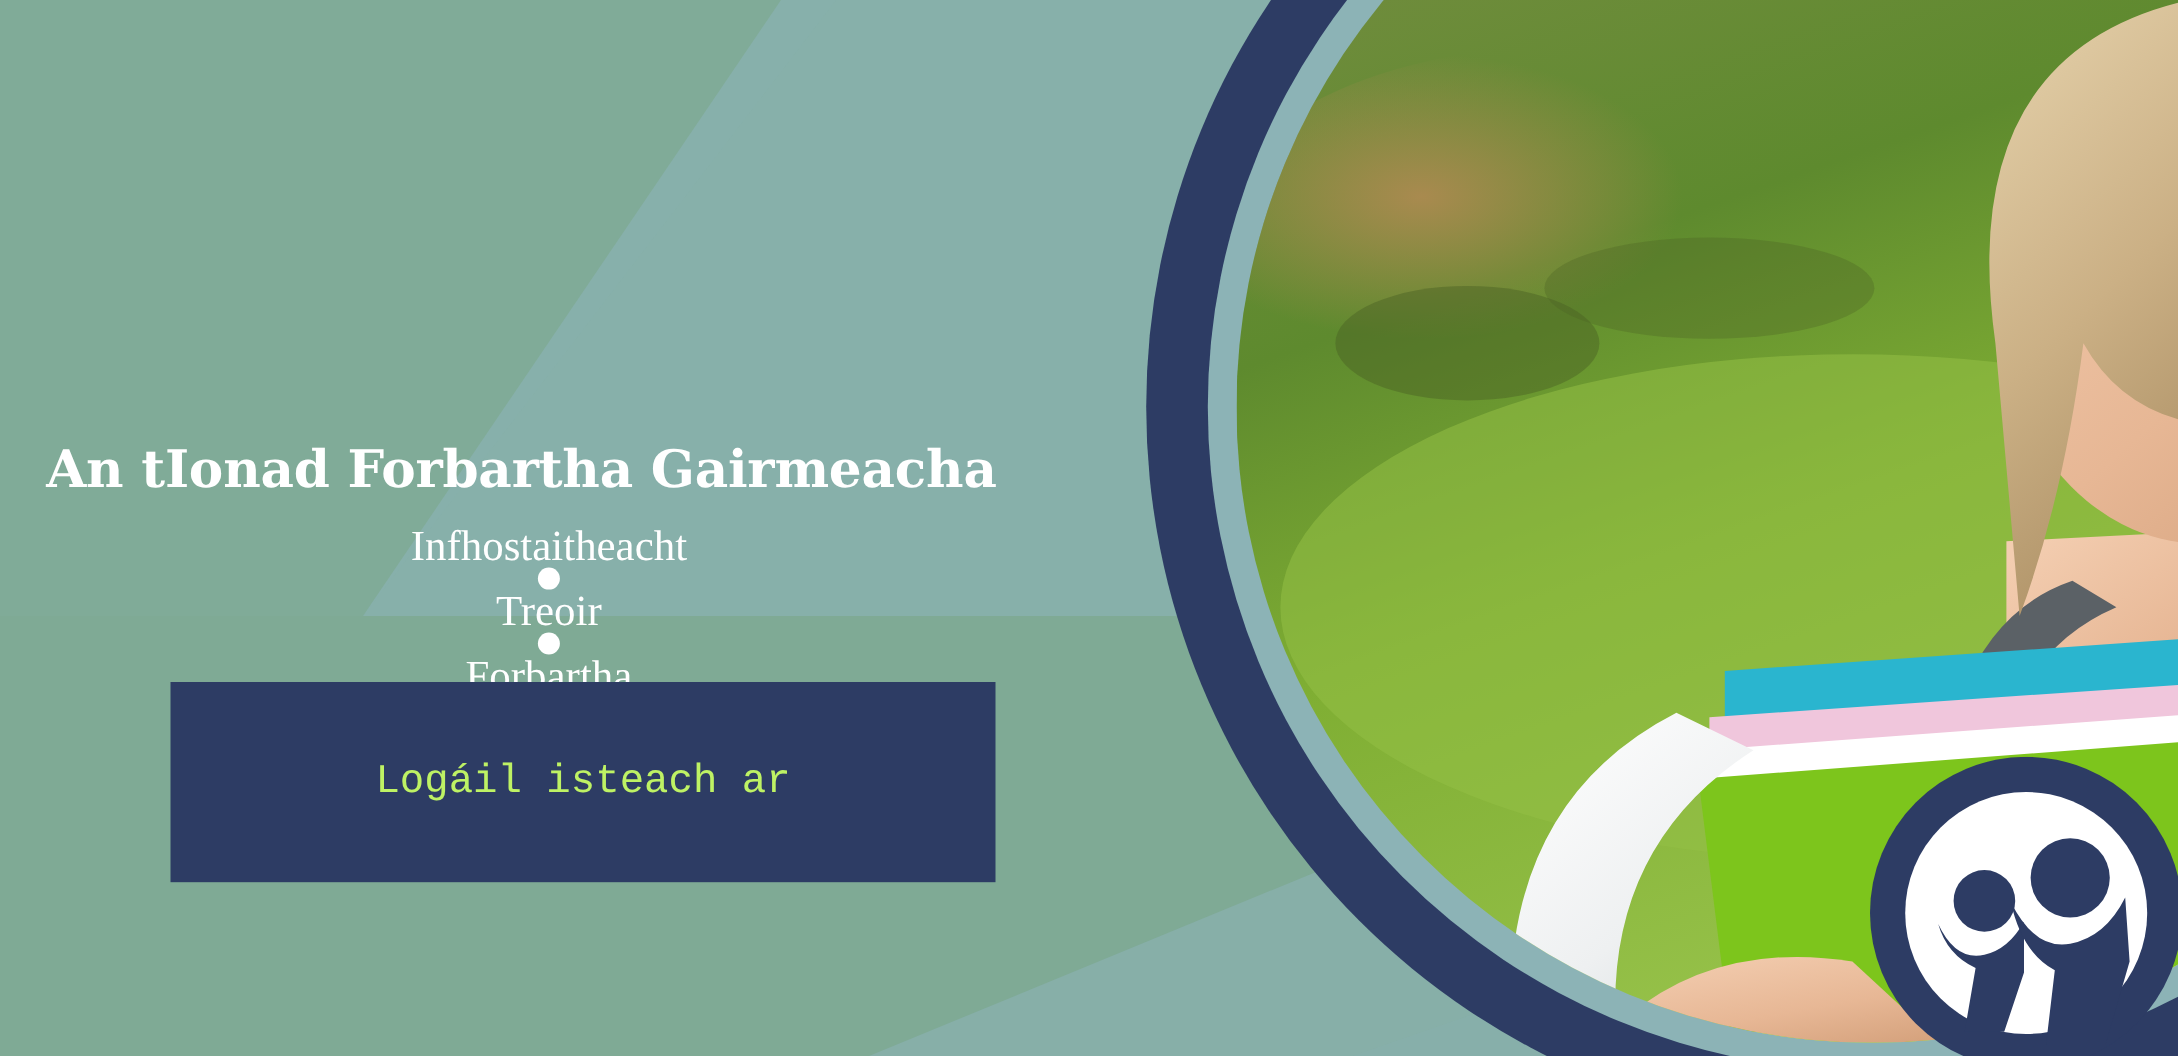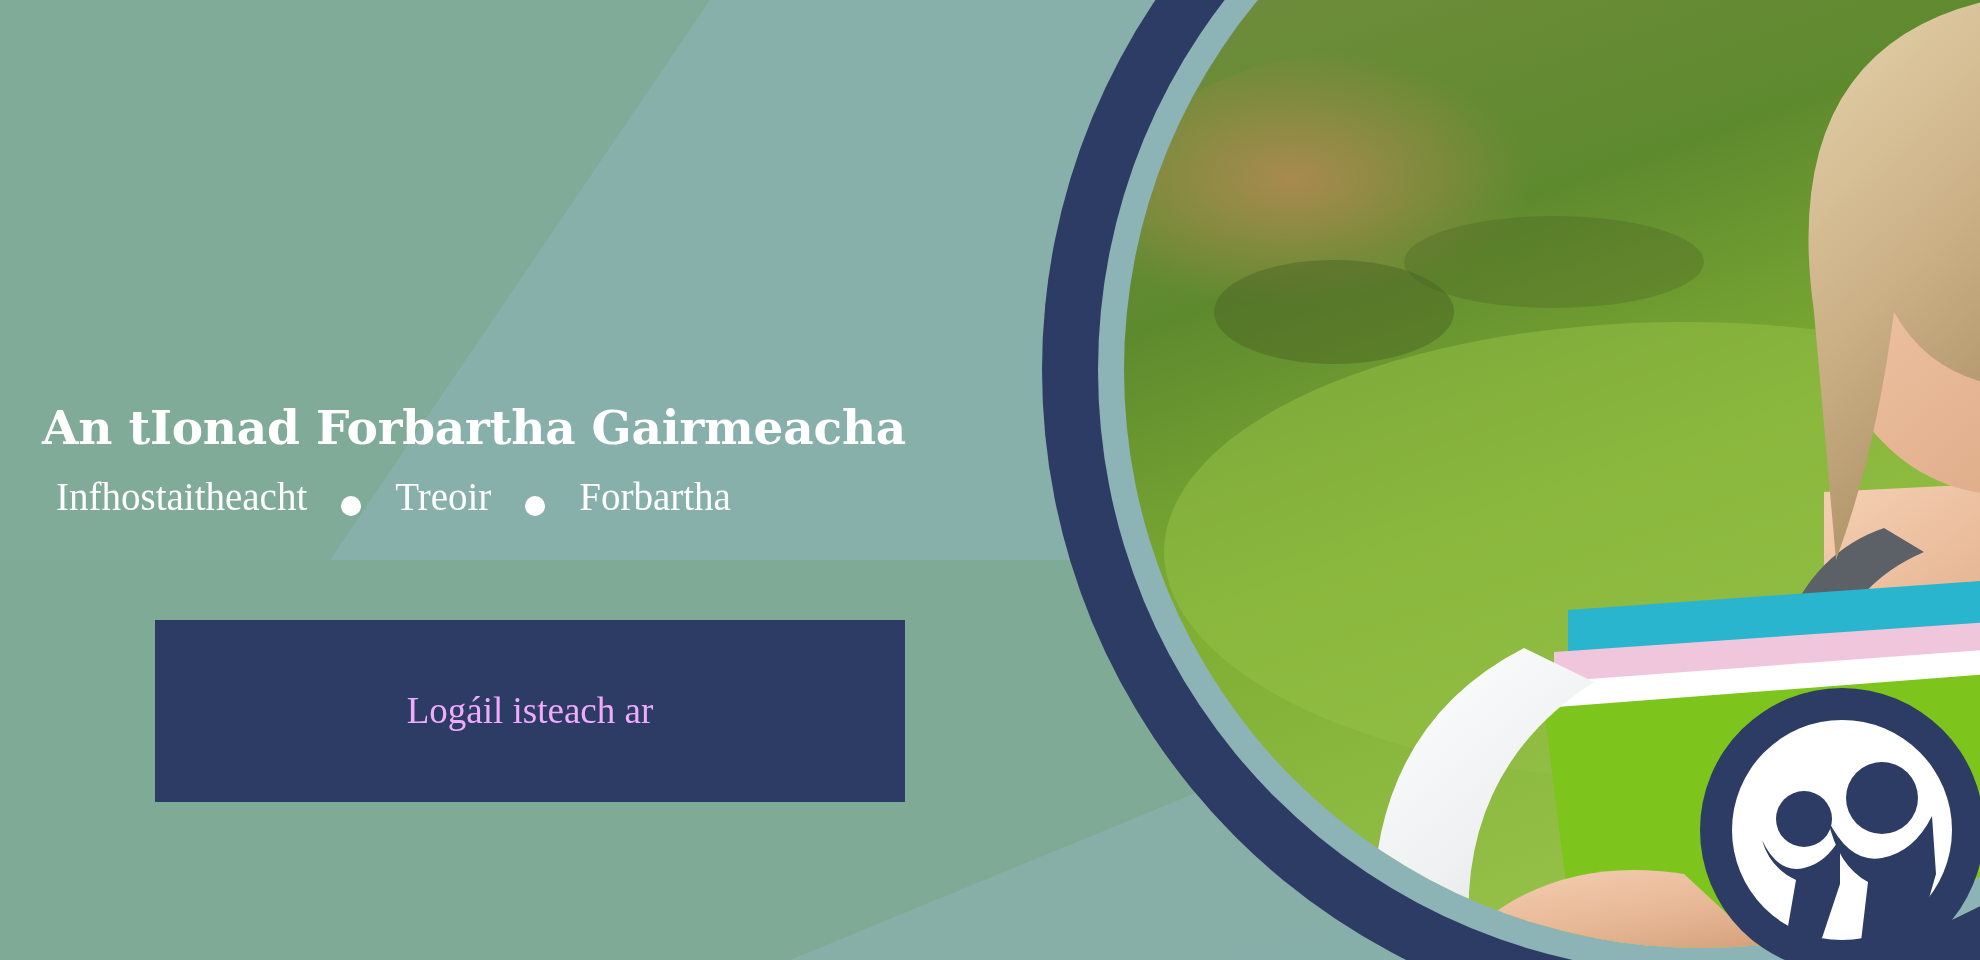--- a/index.html
+++ b/index.html
@@ -39,23 +39,24 @@
     letter-spacing:-0.2px;
     color:#ffffff;
     white-space:nowrap;
   }
 
   #taglines{
     margin:0;
     padding:0;
     list-style:none;
     display:flex;
-    align-items:flex-end;
+    align-items:center;
     margin-top:24px;
     margin-left:14px;
+    flex-direction:column;
   }
   #taglines li{
     font-family:"Liberation Serif","DejaVu Serif",serif;
     font-weight:400;
     font-size:39px;
     line-height:1;
     color:#ffffff;
     white-space:nowrap;
   }
   .tag-sep{
@@ -80,24 +81,24 @@
     cursor:pointer;
     display:flex;
     flex-direction:column;
     align-items:center;
     justify-content:center;
     z-index:6;
     text-align:center;
   }
   #cta .cta-line{
     display:block;
-    font-family:Liberation Serif, serif;
+    font-family:Liberation Mono, monospace;
     font-size:37px;
     line-height:1.32;
-    color:#f0abfc;
+    color:#bef264;
     white-space:nowrap;
   }
 
   
   #photo-circle{
     position:absolute;
     left:1042px;
     top:-290px;
     width:1320px;
     height:1320px;

